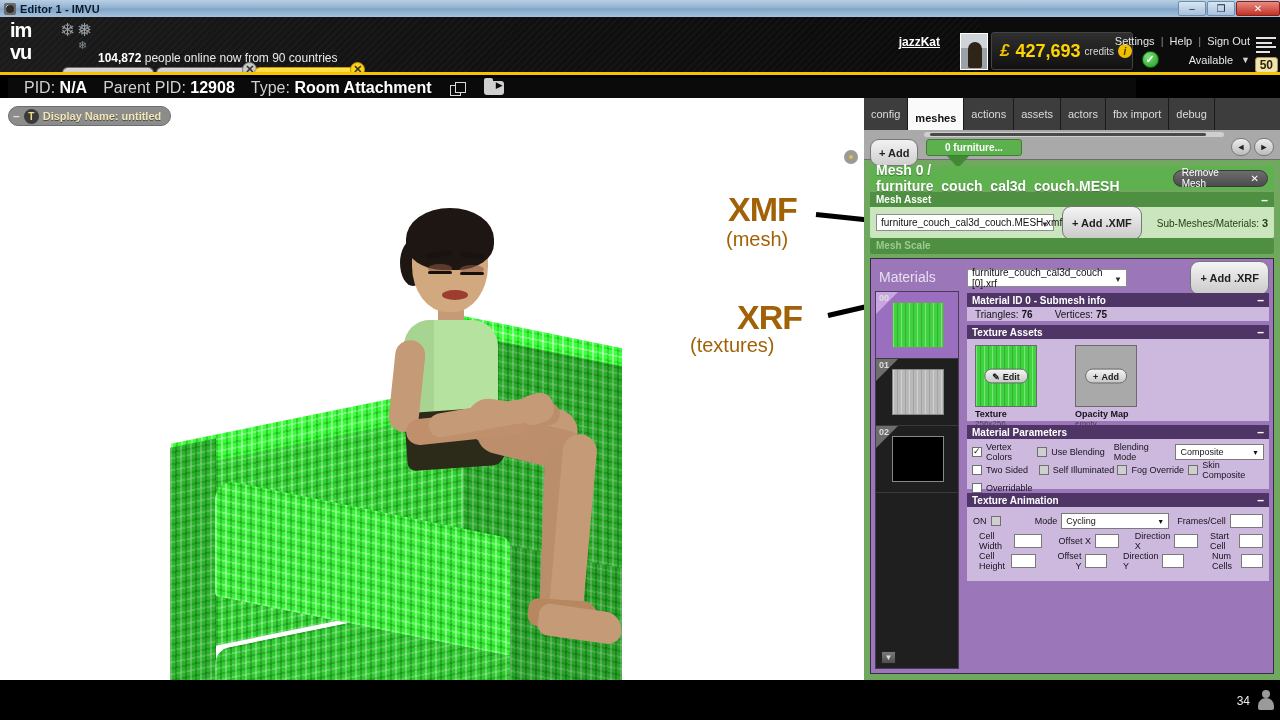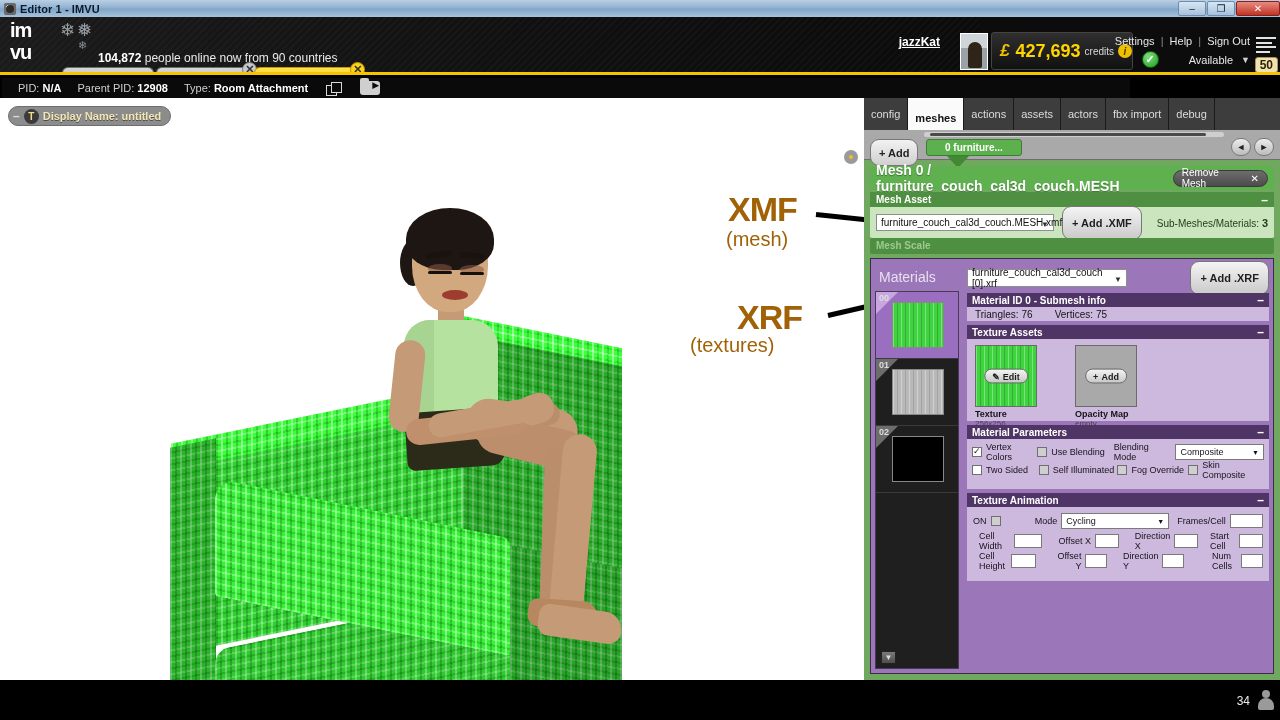--- a/index.html
+++ b/index.html
@@ -142,23 +142,23 @@
   .burger i:nth-child(1){width:100%} .burger i:nth-child(2){width:80%}
   .burger i:nth-child(3){width:100%} .burger i:nth-child(4){width:70%}
   .badge50 {
     position: absolute; right: 2px; top: 40px;
     background: #f1e3b0; border: 1px solid #a9935a; border-radius: 3px;
     color: #2c2408; font-size: 12px; font-weight: bold; padding: 0 4px;
   }
 
   
   .pid-bar {
-    position: absolute; left: 2px; top: 78px; width: 1128px; height: 20px;
+    position: absolute; left: 8px; top: 78px; width: 1128px; height: 20px;
     background: #0a0a0a; display: flex; align-items: center;
-    font-size: 11px; color: #cfcfcf;
+    font-size: 16px; color: #cfcfcf;
   }
   .pid-bar .grp { margin-left: 16px; }
   .pid-bar b { color: #ffffff; }
   .ico-copy {
     position: relative; width: 16px; height: 13px; margin-left: 18px;
   }
   .ico-copy::before, .ico-copy::after {
     content:""; position:absolute; border:1.6px solid #d8d8d8;
   }
   .ico-copy::before { left:0; top:3px; width:9px; height:9px; }
@@ -423,21 +423,21 @@
   .xrf-row { position:absolute; left:4px; top:8px; width:302px; height:22px; display:flex; align-items:center;}
   .sec2 { position:absolute; left:4px; width:302px; background:#cdb9de; }
   .sec2-head {
     height:14px; background:#4f3566; color:#fff; font-size:10px; font-weight:bold;
     display:flex; align-items:center; padding:0 5px;
   }
   .sec2-head .minus { margin-left:auto; font-size:12px;}
 
   .submesh { top:34px; height:28px; }
   .submesh-body { display:flex; align-items:center; height:14px; padding:4px 8px; font-size:10px; color:#16121a;}
-  .submesh-body b { font-weight:normal; margin-left:3px; }
+  .submesh-body b { font-weight:bold; margin-left:3px; }
 
   .texassets { top:66px; height:96px; }
   .tex-body { position:relative; height:82px; padding:4px 8px; }
   .tex-card { position:absolute; top:6px; width:62px; }
   .tex-box { width:62px; height:62px; border:1px solid #6b6b6b; position:relative; }
   .tex-box .mini-btn {
     position:absolute; left:50%; top:50%; transform:translate(-50%,-50%);
     height:15px; padding:0 7px; border-radius:8px;
     background:linear-gradient(to bottom,#f4f4f4,#c8c8c8);
     border:1px solid #6f6f6f; font-size:9px; font-weight:bold; color:#1e1e1e;
@@ -828,20 +828,26 @@
               </span>
               <span class="mp-cell" style="width:72px;">
                 <span class="cb dim"></span>
                 <span>Fog Override</span>
               </span>
               <span class="mp-cell">
                 <span class="cb dim"></span>
                 <span>Skin Composite</span>
               </span>
             </div>
+            <div class="mp-row">
+              <span class="mp-cell">
+                <span class="cb"></span>
+                <span>Overridable</span>
+              </span>
+            </div>
           </div>
         </div>
 
         <div class="sec2 texanim">
           <div class="sec2-head">
             <span>Texture Animation</span>
             <span class="minus">–</span>
           </div>
           <div class="ta-body">
             <div class="ta-row">

